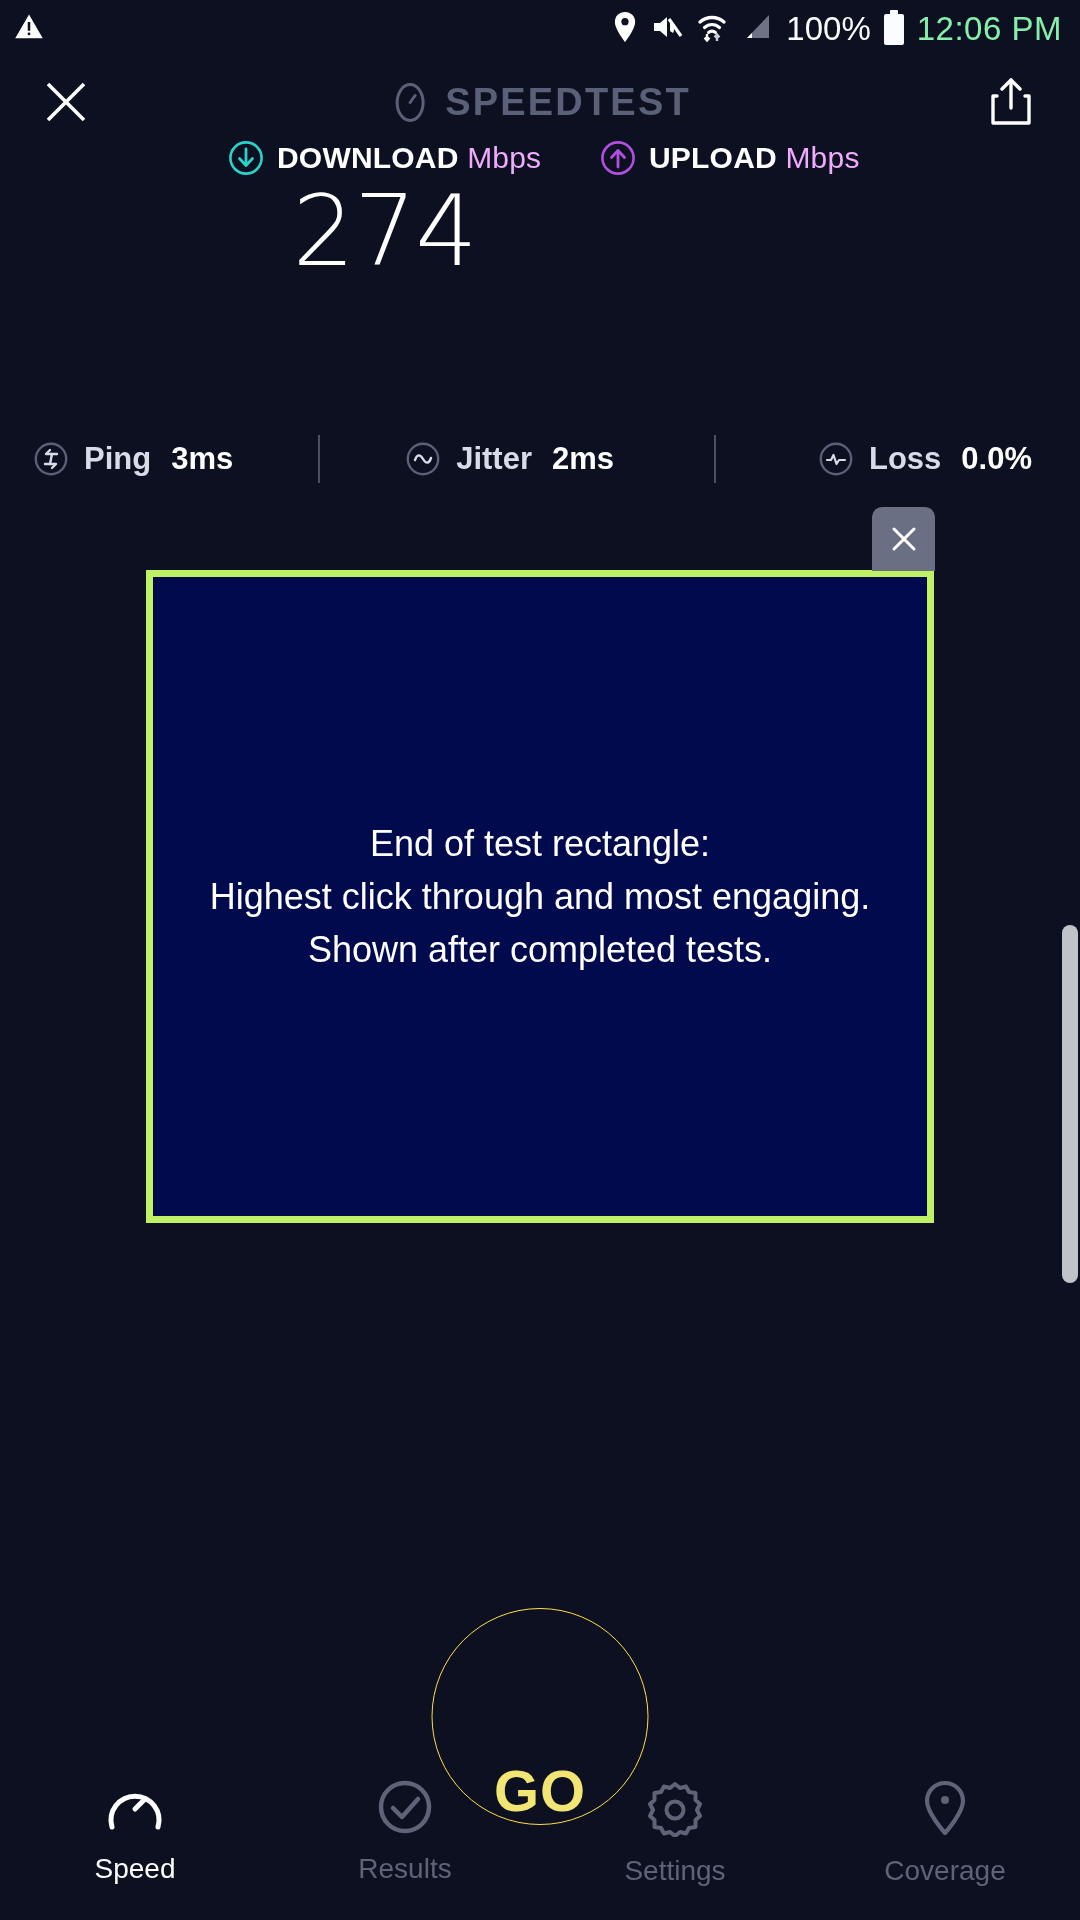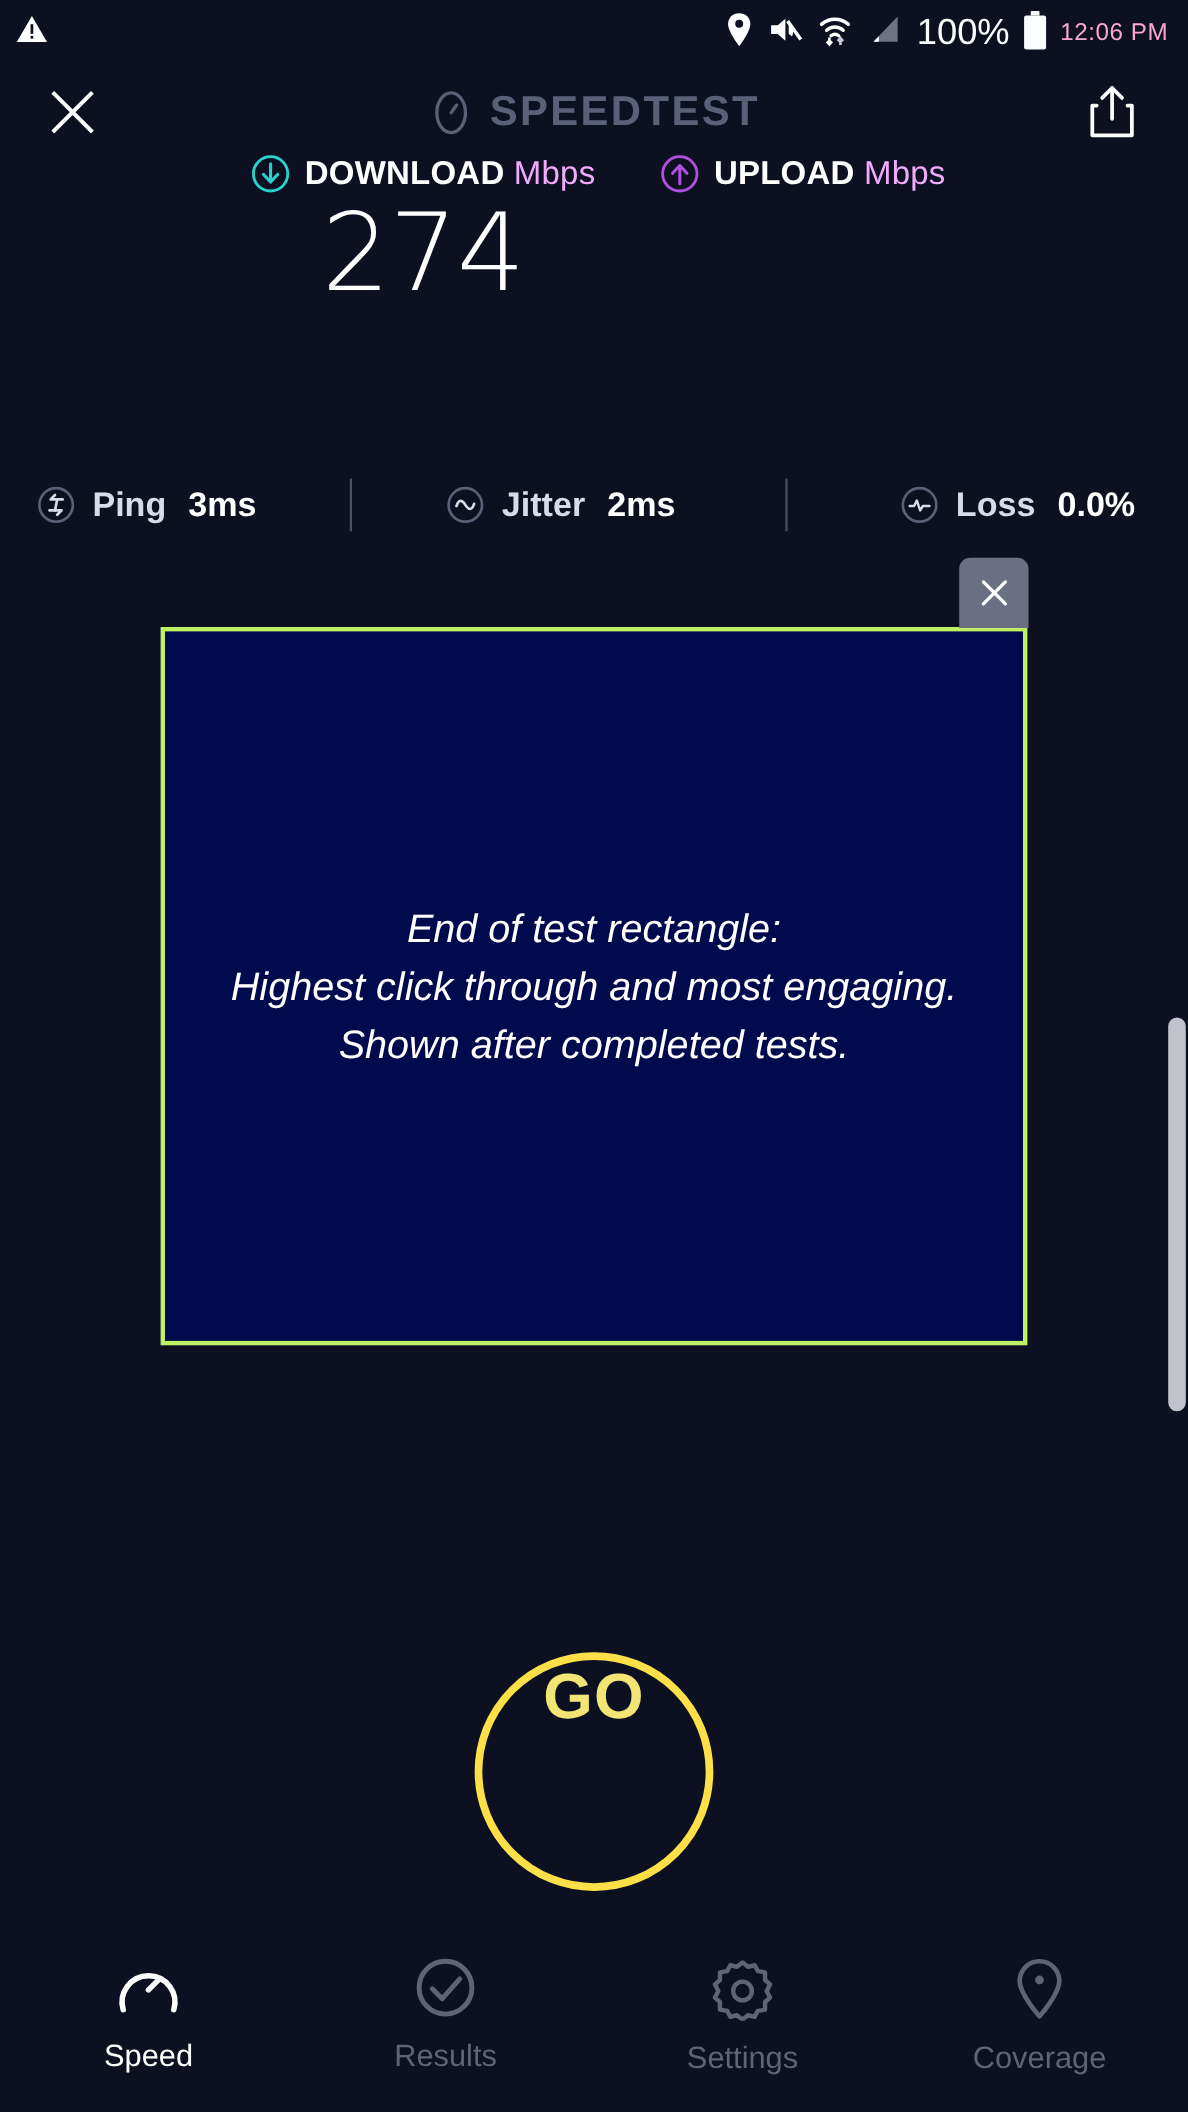--- a/index.html
+++ b/index.html
@@ -22,21 +22,21 @@
     display:flex; align-items:center;
     padding:0 18px 0 14px;
   }
   .sb-left { display:flex; align-items:center; gap:10px; }
   .sb-right { margin-left:auto; display:flex; align-items:center; gap:13px; }
   .sb-battpct {
     color:#fbfcfe; font-size:33px; letter-spacing:0px;
     font-family:"Liberation Sans", sans-serif;
   }
   .sb-time {
-    color:#f9a8d4; font-size:22px; letter-spacing:0.5px;
+    color:#86efac; font-size:33px; letter-spacing:0.5px;
     font-family:"Liberation Sans", sans-serif;
   }
   .batt-glyph {
     width:20px; height:31px; border-radius:2px;
     background:#fbfcfe; position:relative;
   }
   .batt-glyph:after {
     content:""; position:absolute; top:-4px; left:6px;
     width:8px; height:4px; background:#fbfcfe; border-radius:1px 1px 0 0;
   }
@@ -97,22 +97,22 @@
   .pjl-gap-a { width:68px; }
   .pjl-gap-b { width:68px; }
   .pjl-gap-c { width:84px; }
   .pjl-gap-d { width:84px; }
 
   
   .ad-wrap { position:absolute; left:146px; top:570px; }
   .ad-rect {
     width:788px; height:653px;
     background:#000a4d;
-    border:4px solid #bef264;
-    display:flex; align-items:center; justify-content:center;font-style:italic;
+    border:7px solid #bef264;
+    display:flex; align-items:center; justify-content:center;
   }
   .ad-text {
     color:#ffffff; font-size:36px; line-height:1.48; text-align:center;
     font-family:"Liberation Sans", sans-serif;
   }
   .ad-close {
     position:absolute; right:-1px; top:-63px;
     width:63px; height:64px;
     background:#6b6f83;
     border-radius:10px 10px 0 0;
@@ -122,24 +122,24 @@
 
   
   .ad-scrollbar {
     position:absolute; right:2px; top:925px;
     width:16px; height:358px;
     background:#c2c3ca; border-radius:9px;
   }
 
   
   .go-btn {
-    position:absolute; left:50%; top:1502px; transform:translateX(-50%);
+    position:absolute; left:50%; top:1608px; transform:translateX(-50%);
     width:217px; height:217px; border-radius:50%;
-    border:7px solid #fde047;
-    display:flex; align-items:flex-start; justify-content:center;
+    border:1px solid #fde047;
+    display:flex; align-items:flex-end; justify-content:center;
     cursor:pointer; background:transparent;
   }
   .go-label {
     color:#f3e574; font-size:58px; font-weight:700; letter-spacing:1px;
   }
 
   
   .bottomnav {
     position:absolute; left:0; bottom:0; width:1080px; height:155px;
     display:flex; align-items:flex-start; padding-top:14px;

